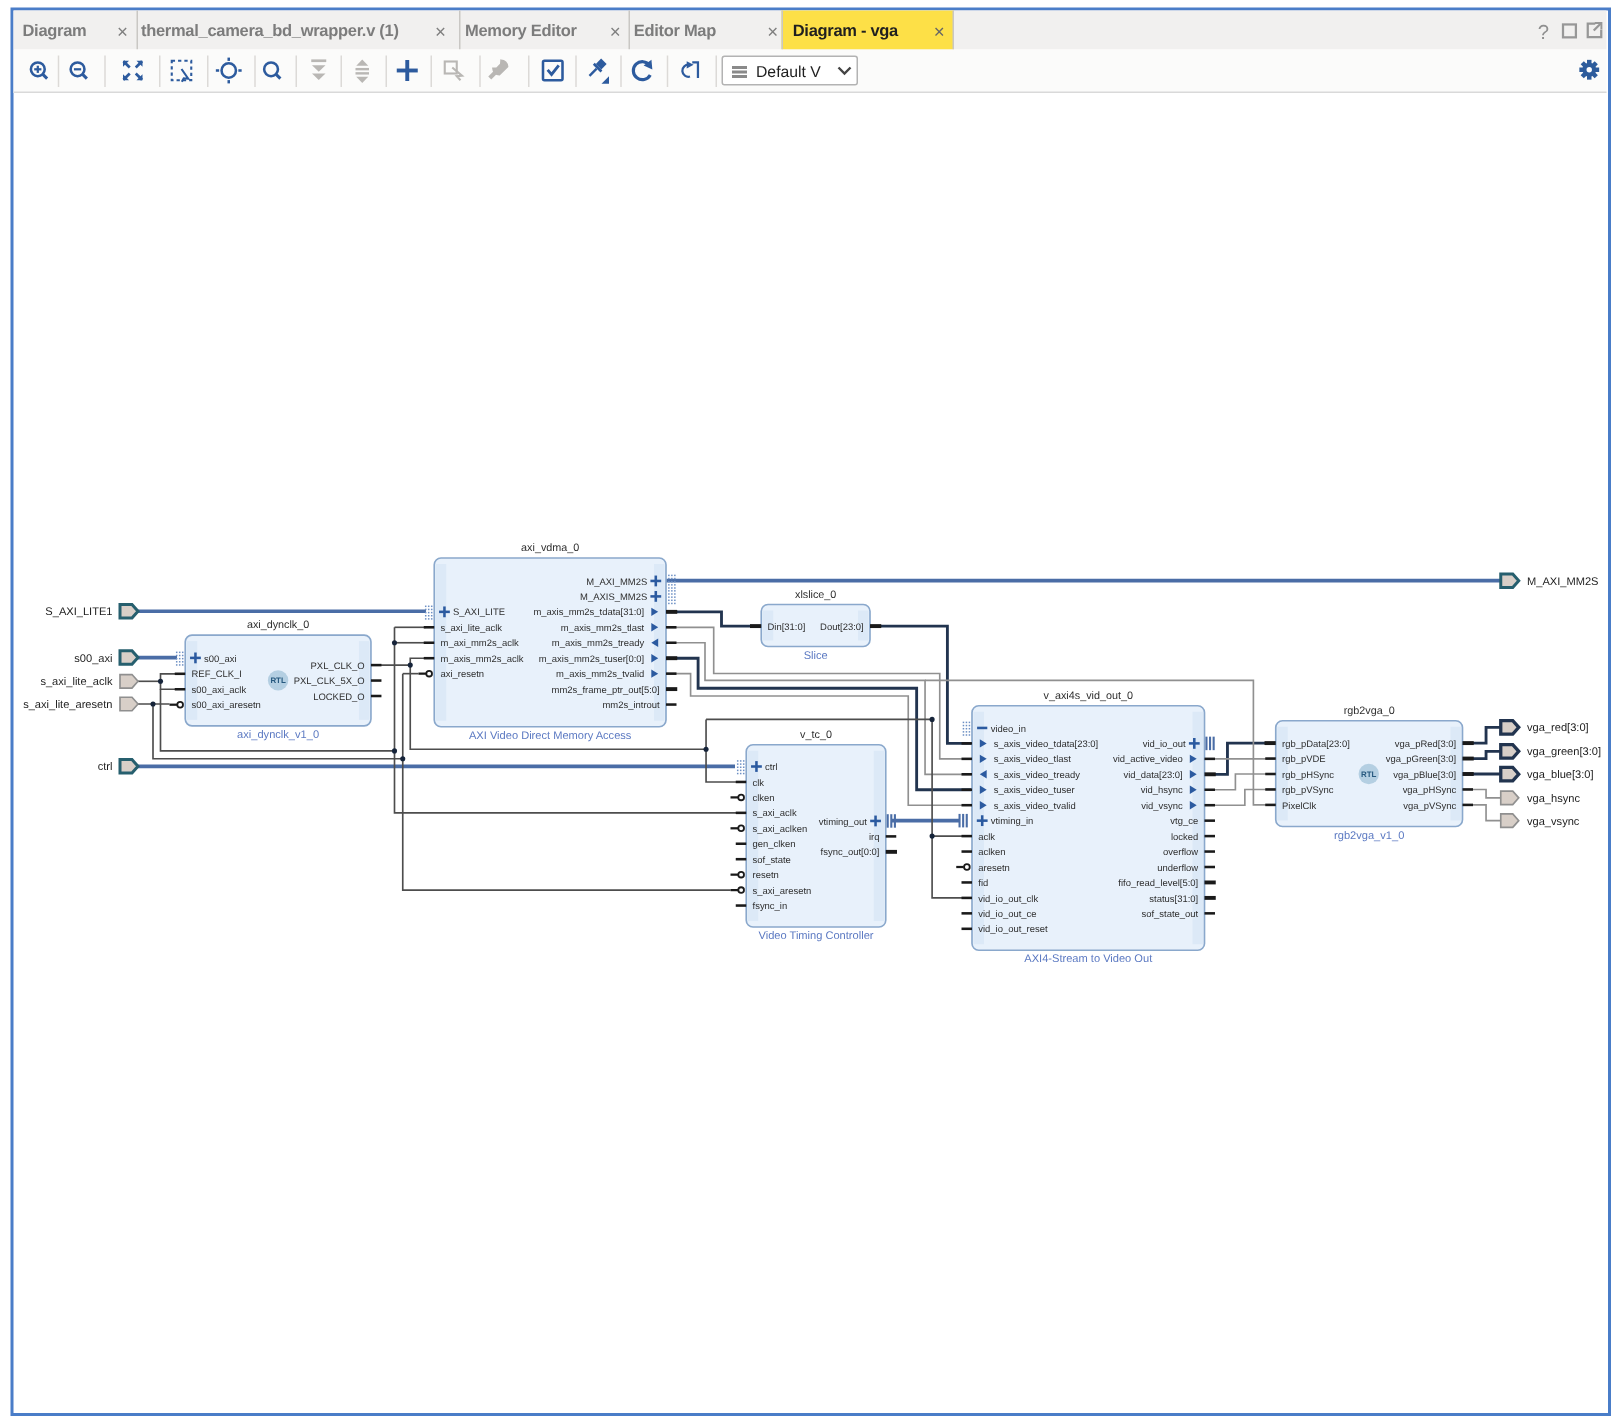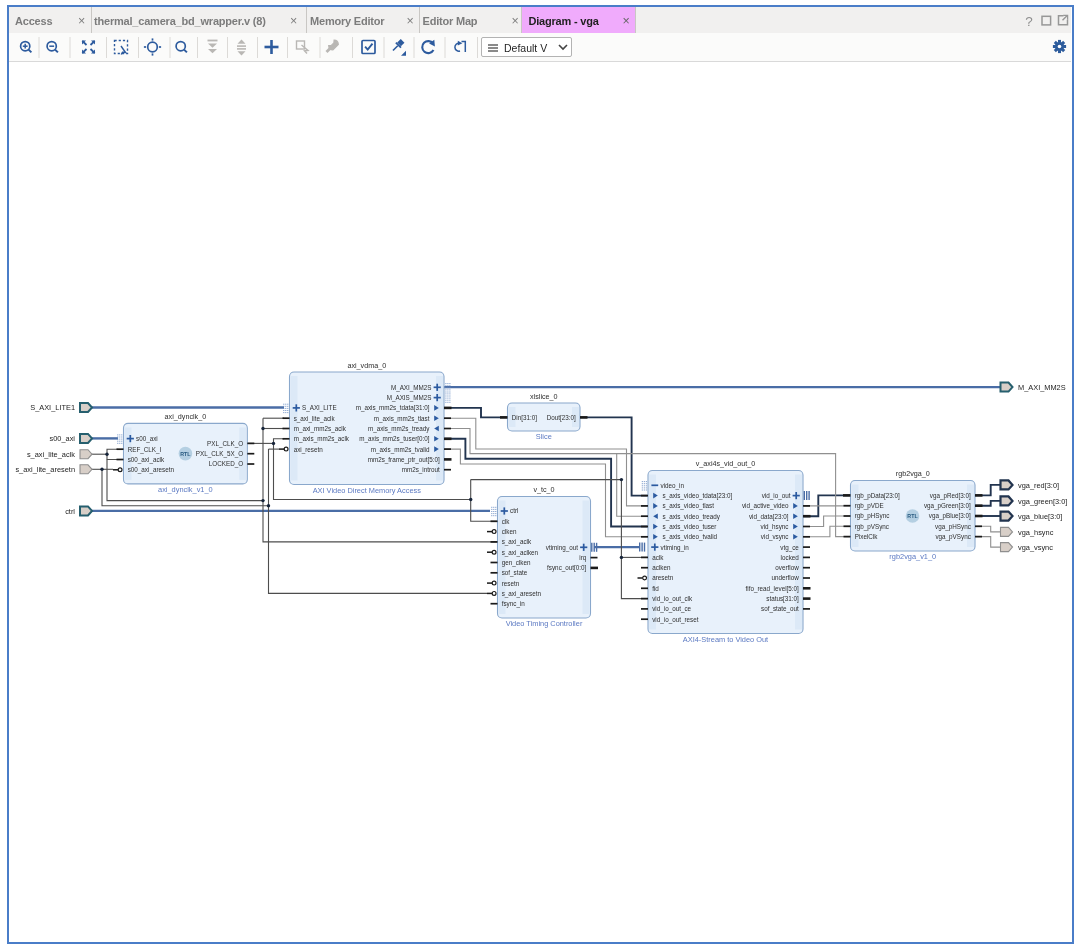--- a/index.html
+++ b/index.html
@@ -2,32 +2,32 @@
 <html><head><meta charset="utf-8"><style>
 html,body{margin:0;padding:0;width:1080px;height:949px;background:#ffffff;overflow:hidden;
 font-family:"Liberation Sans",sans-serif;}
 .abs{position:absolute;}
 #frame{left:7px;top:5px;width:1063px;height:935px;border:2px solid #4a7dc8;background:#ffffff;}
 #tabbar{left:9px;top:7px;width:1062px;height:26px;background:#f1f0ef;}
 #toolbar{left:9px;top:33px;width:1062px;height:28px;background:#fbfbfa;border-bottom:1px solid #d9d9d9;text-align:center;}
 .tabtxt{position:absolute;top:14px;transform:translateY(-50%);font-size:11px;font-weight:bold;color:#7c7c7c;letter-spacing:-0.2px;white-space:nowrap;}
 .tabx{position:absolute;top:14px;transform:translateY(-50%);font-size:12.5px;color:#7f7f7f;}
 .tabsep{position:absolute;top:0;width:1px;height:26px;background:#c9c7c4;}
-#activetab{position:absolute;left:512px;top:0;width:113px;height:26px;background:#f0abfc;border-left:1px solid #c9c7c4;border-right:1px solid #c9c7c4;}
+#activetab{position:absolute;left:512px;top:0;width:113px;height:26px;background:#fde047;border-left:1px solid #c9c7c4;border-right:1px solid #c9c7c4;}
 #dd{position:absolute;left:472px;top:4px;width:89px;height:18px;background:#ffffff;border:1px solid #b3b3b3;border-radius:2px;}
 .ddl{position:absolute;left:6px;width:10px;height:2px;background:#8a8a8a;}
 #ddtext{position:absolute;left:22px;top:9.5px;transform:translateY(-50%);font-size:10.5px;color:#1f1f1f;}
 svg{position:absolute;left:0;top:0;}
 </style></head><body>
 <div class="abs" id="frame"></div>
 <div class="abs" id="tabbar">
-  <span class="tabtxt" style="left:6px">Access</span>
+  <span class="tabtxt" style="left:6px">Diagram</span>
     <span class="tabx" style="left:69px">×</span>
   <span class="tabsep" style="left:82px"></span>
-  <span class="tabtxt" style="left:85px">thermal_camera_bd_wrapper.v (8)</span>
+  <span class="tabtxt" style="left:85px">thermal_camera_bd_wrapper.v (1)</span>
     <span class="tabx" style="left:281px">×</span>
   <span class="tabsep" style="left:297px"></span>
   <span class="tabtxt" style="left:301px">Memory Editor</span>
     <span class="tabx" style="left:397.5px">×</span>
   <span class="tabsep" style="left:410px"></span>
   <span class="tabtxt" style="left:413.5px">Editor Map</span>
     <span class="tabx" style="left:502.5px">×</span>
   <div id="activetab">
       <span class="tabtxt" style="left:6.5px;color:#1f1f1f">Diagram - vga</span>
       <span class="tabx" style="left:100.5px;color:#666">×</span>

